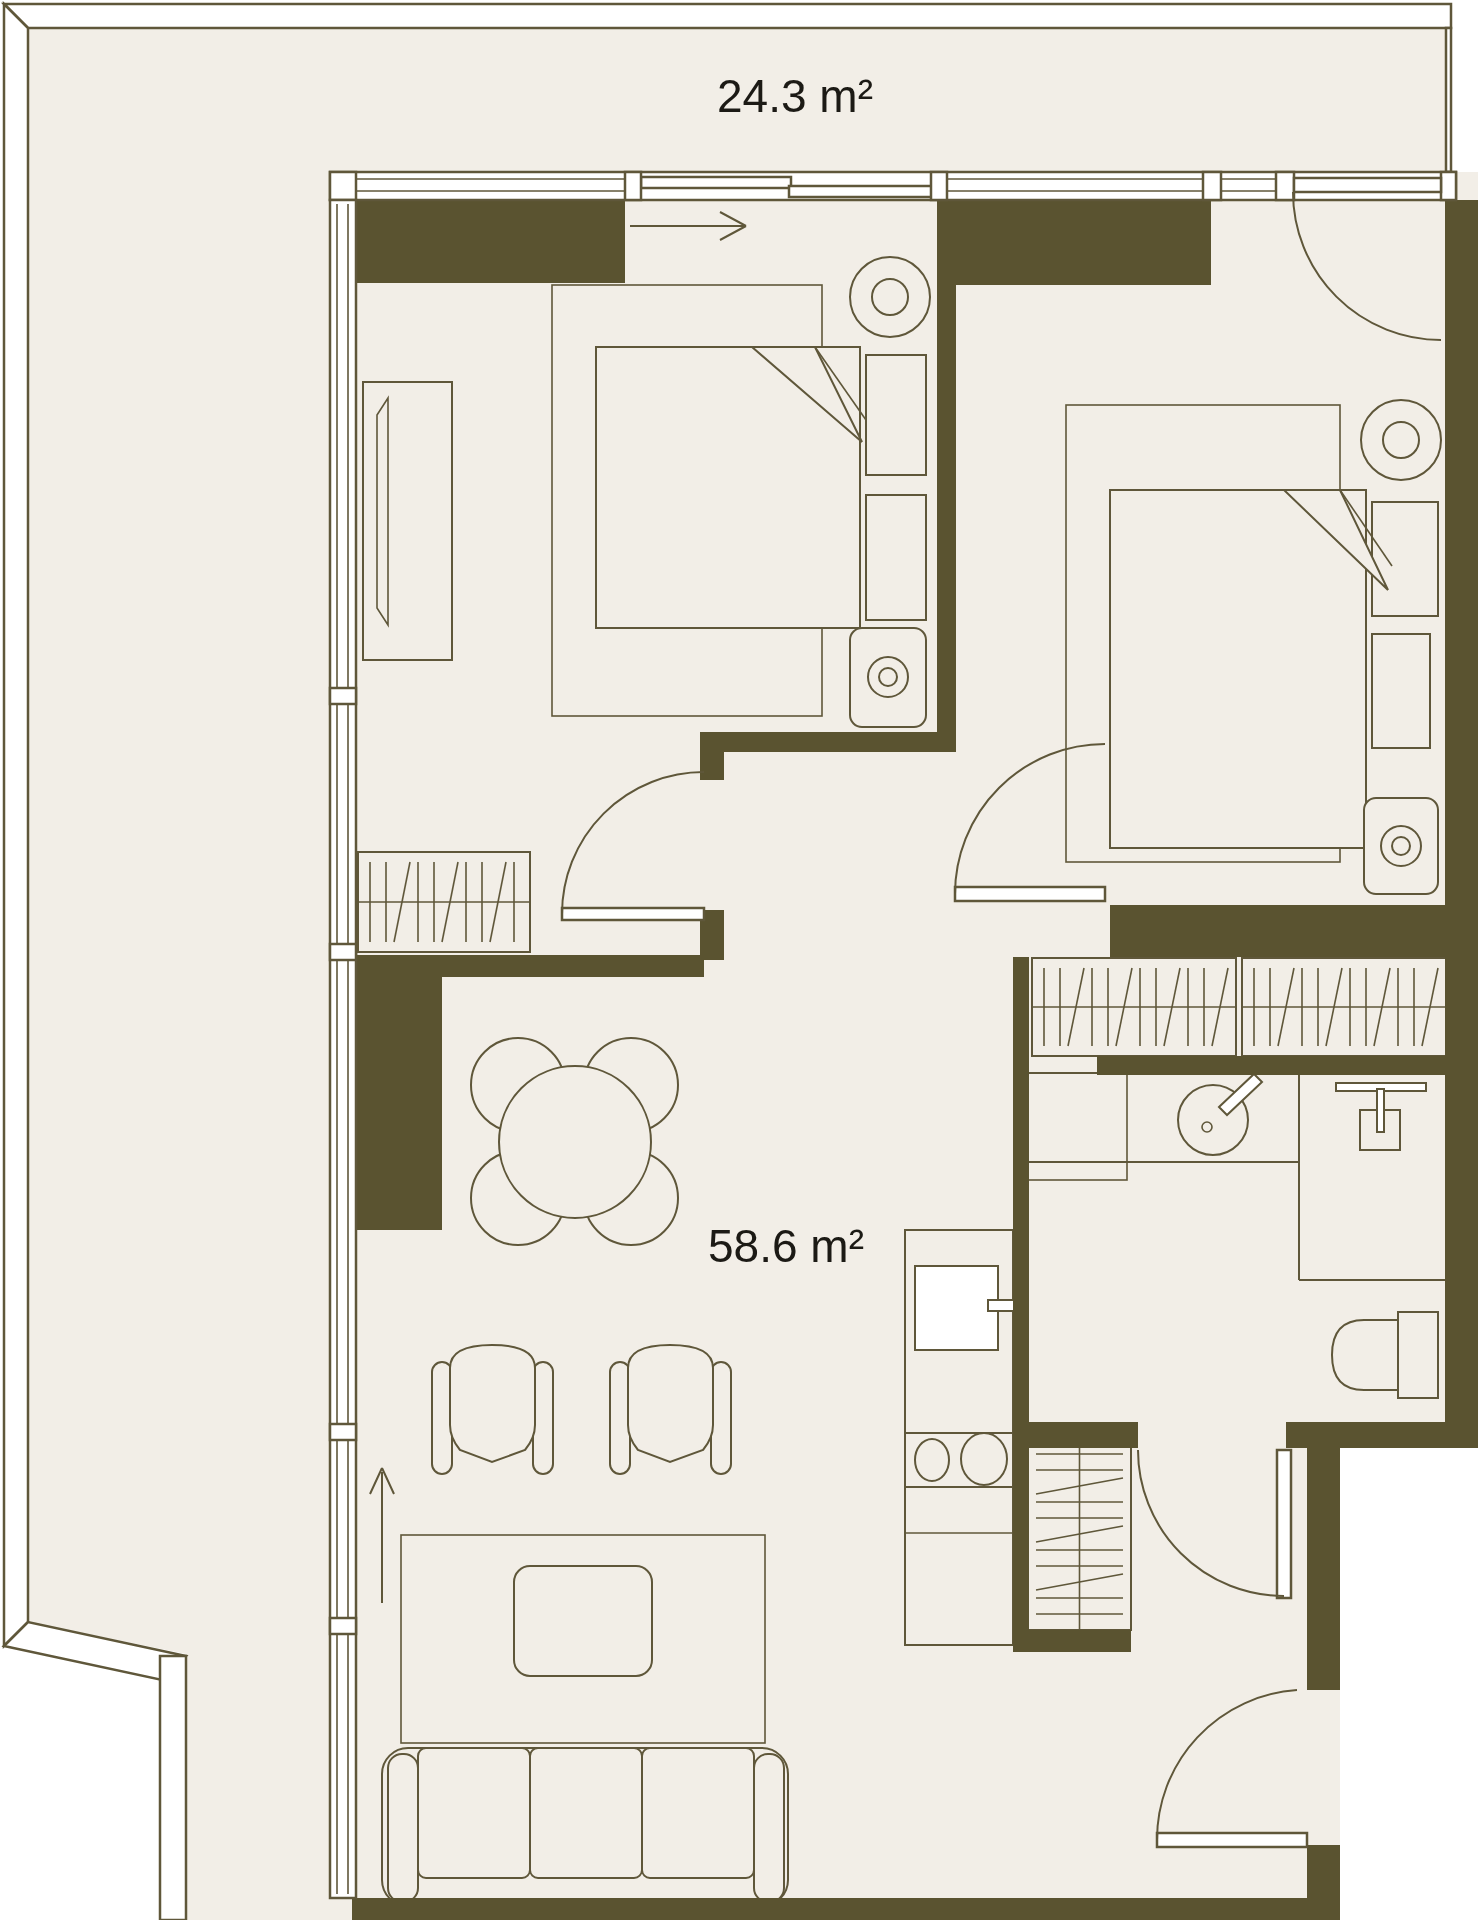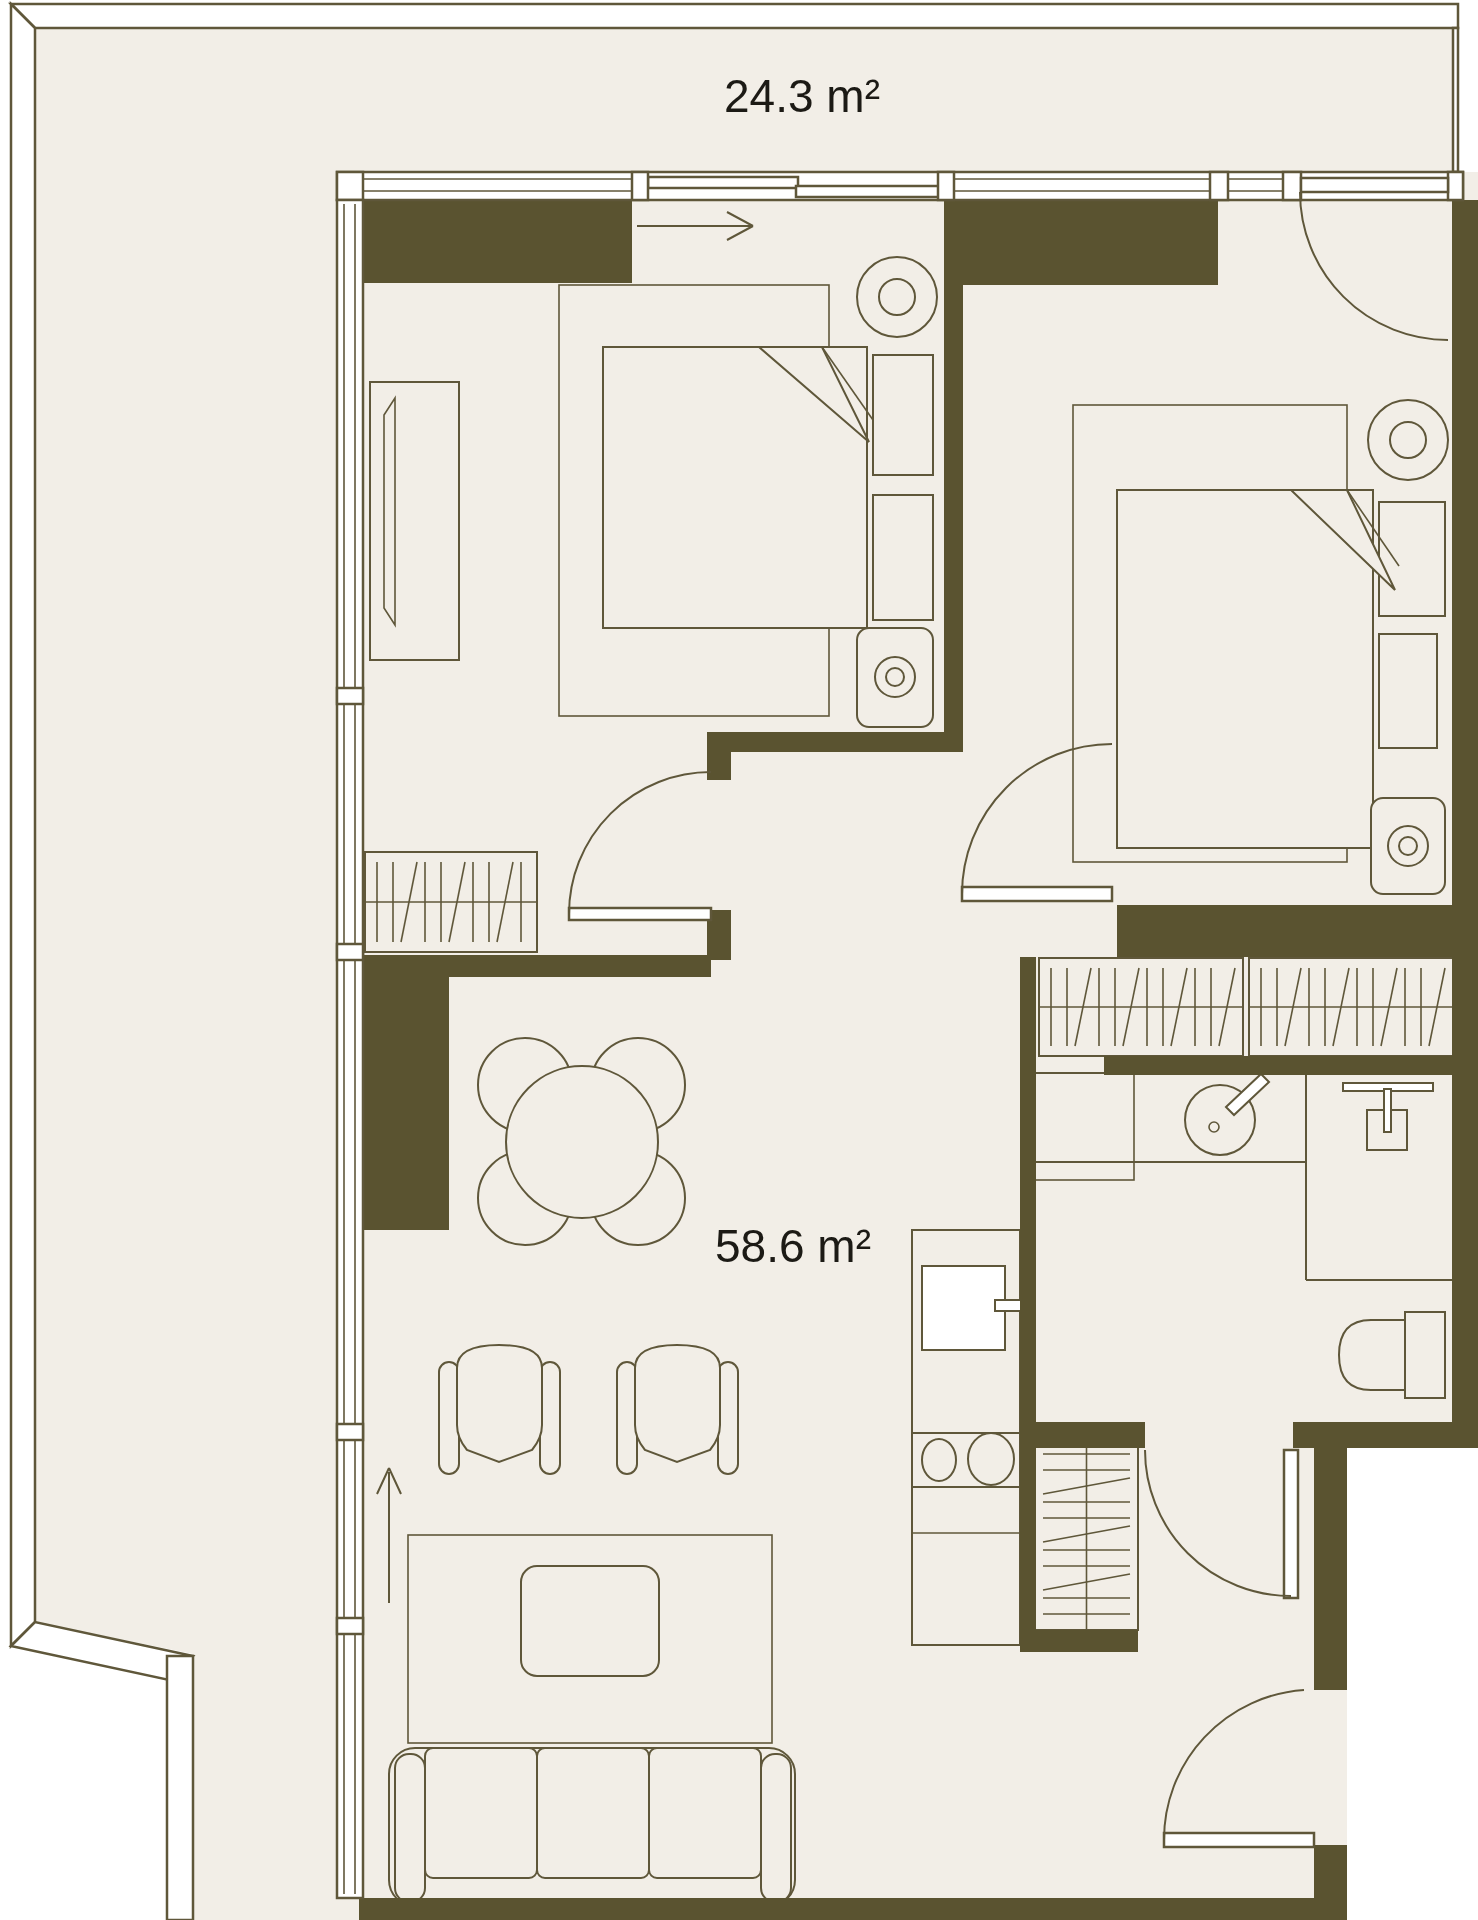--- a/index.html
+++ b/index.html
@@ -1,19 +1,19 @@
 <!DOCTYPE html>
 <html style="--bg: #ffffff; --floor: #f2eee7; --wall: #5a5330; --line: #5f573a; --text: #1c1a15; --white: #ffffff;"><head>
 <meta charset="utf-8">
 <style>
   :root{
     --bg:#ffffff; --floor:#f2eee7; --wall:#5a5330; --line:#5f573a; --text:#1c1a15; --white:#ffffff;
   }
   html,body{margin:0;padding:0;background:var(--bg);}
-  #stage{width:1417px;height:1920px;position:relative;background:var(--bg);padding-left:7px;}
+  #stage{width:1417px;height:1920px;position:relative;background:var(--bg);}
   svg{display:block;}
   .wall{fill:var(--wall);stroke:none;}
   .band{fill:var(--white);stroke:var(--line);stroke-width:2.5;}
   .floor{fill:var(--floor);stroke:none;}
   .ln{fill:none;stroke:var(--line);stroke-width:2;}
   .ln15{fill:none;stroke:var(--line);stroke-width:1.6;}
   .furn{fill:var(--floor);stroke:var(--line);stroke-width:2;}
   .furnw{fill:var(--white);stroke:var(--line);stroke-width:2;}
   .lbl{font-family:"Liberation Sans",sans-serif;font-size:46px;fill:var(--text);}
 </style>

